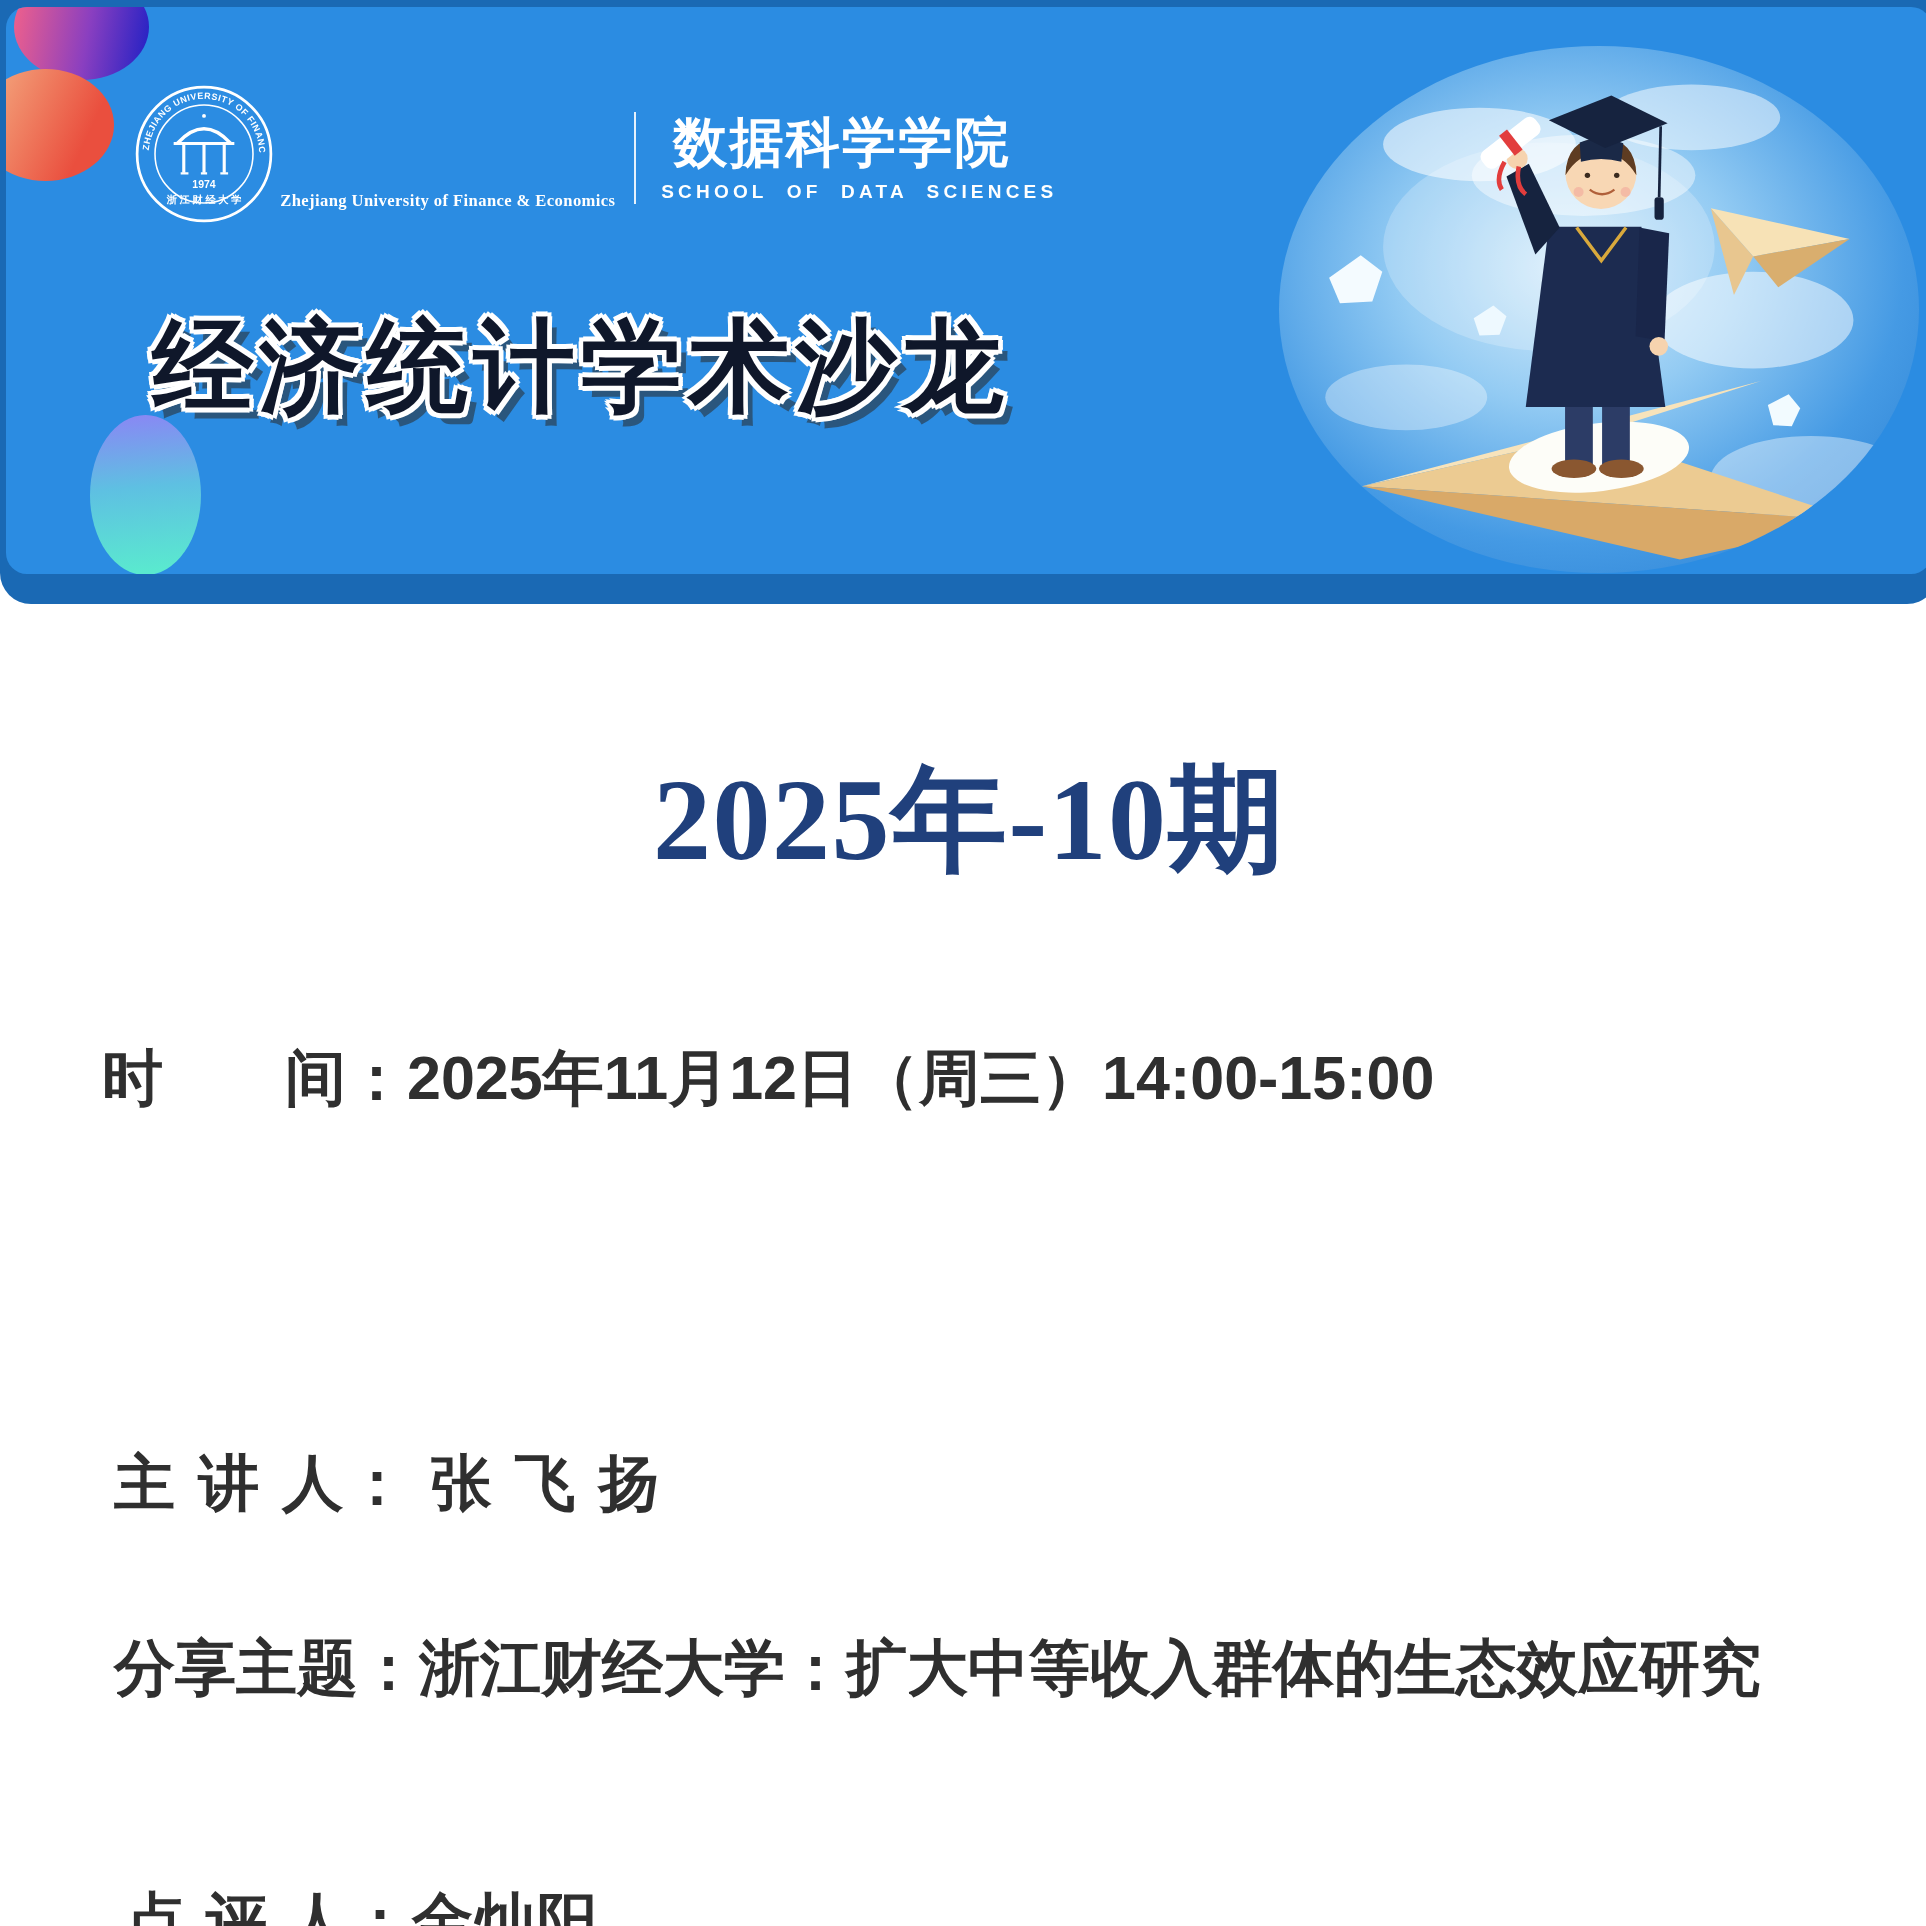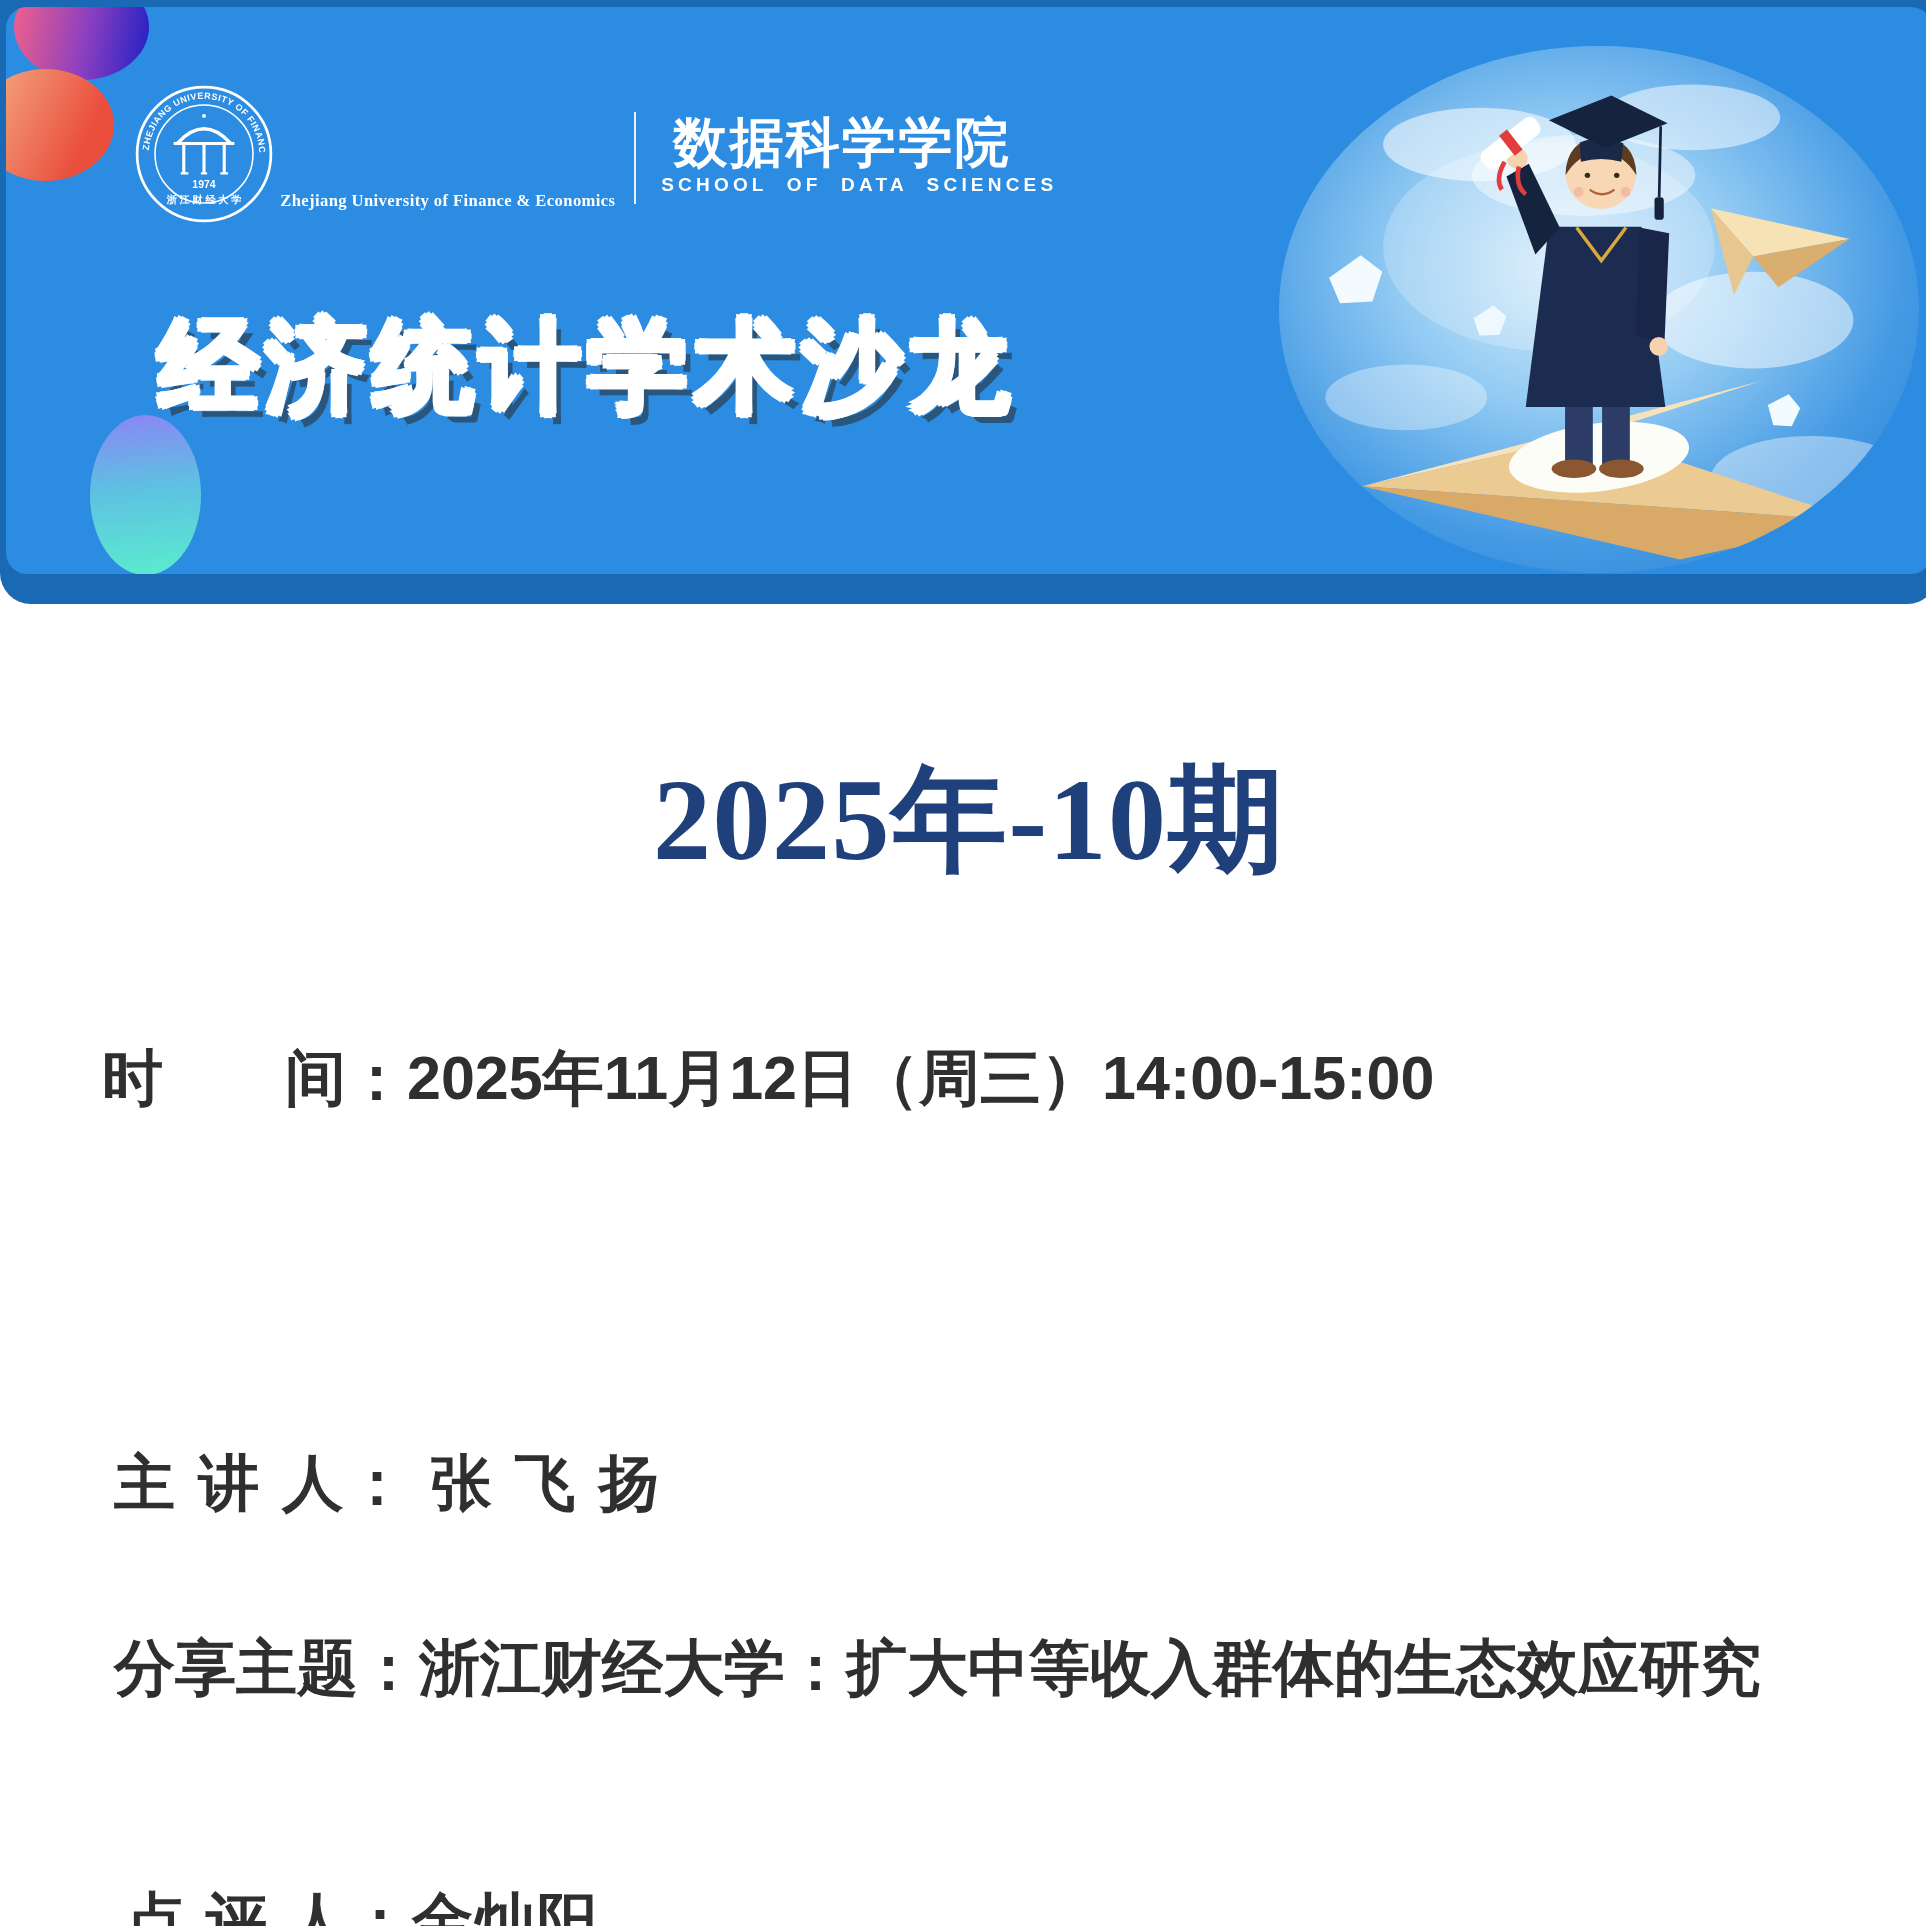--- a/index.html
+++ b/index.html
@@ -33,26 +33,26 @@
     position:absolute;left:274px;top:184px;width:347px;color:#ffffff;
     font-size:16.6px;font-weight:700;font-family:"Liberation Serif","DejaVu Serif",serif;
     letter-spacing:0.4px;white-space:nowrap;
   }
   .logo-divider{position:absolute;left:628px;top:105px;width:1.5px;height:92px;background:rgba(255,255,255,.88);}
   .school-zh{
     position:absolute;left:655px;top:100px;color:#ffffff;font-size:54px;font-weight:800;
     letter-spacing:2.3px;white-space:nowrap;margin-left:12px;
   }
   .school-en{
-    position:absolute;left:655px;top:167px;color:#ffffff;font-size:19px;font-weight:700;
+    position:absolute;left:655px;top:174px;color:#ffffff;font-size:19px;font-weight:700;
     letter-spacing:4.2px;word-spacing:10px;white-space:nowrap;
   }
   .headline{
-    position:absolute;left:152px;top:293px;color:#ffffff;
-    font-size:101px;font-weight:400;letter-spacing:6.2px;white-space:nowrap;
+    position:absolute;left:146px;top:293px;color:#0f172a;
+    font-size:101px;font-weight:700;letter-spacing:6.2px;white-space:nowrap;
     -webkit-text-stroke:3.9px #ffffff;paint-order:stroke fill;
     text-shadow:
       -3.9px -3.9px 0 #ffffff, 3.9px -3.9px 0 #ffffff,-3.9px 3.9px 0 #ffffff,3.9px 3.9px 0 #ffffff,
       0 -4.6px 0 #ffffff,0 4.6px 0 #ffffff,-4.6px 0 0 #ffffff,4.6px 0 0 #ffffff,
       9.2px 10.8px 0 rgba(42,42,42,.55);
   }
   .illustration{
     position:absolute;left:1273px;top:39px;width:640px;height:527px;
     border-radius:50%;overflow:hidden;
   }

